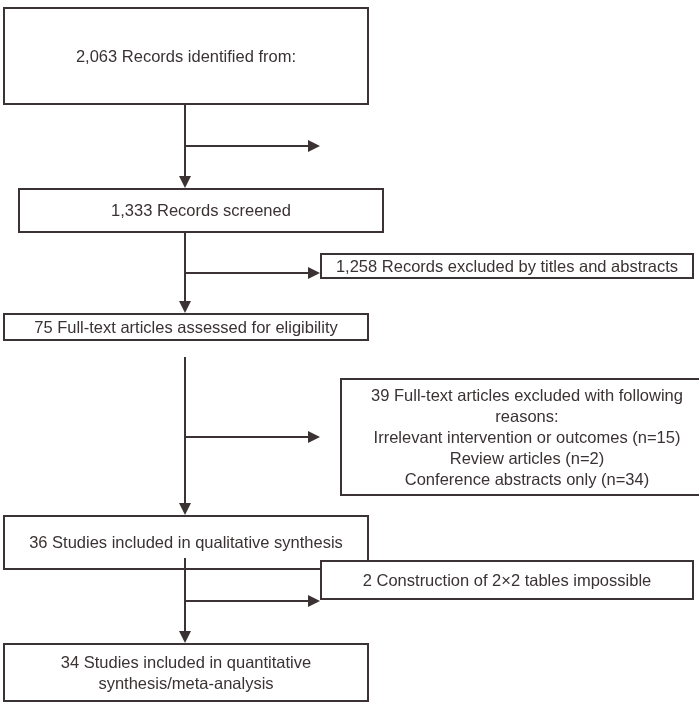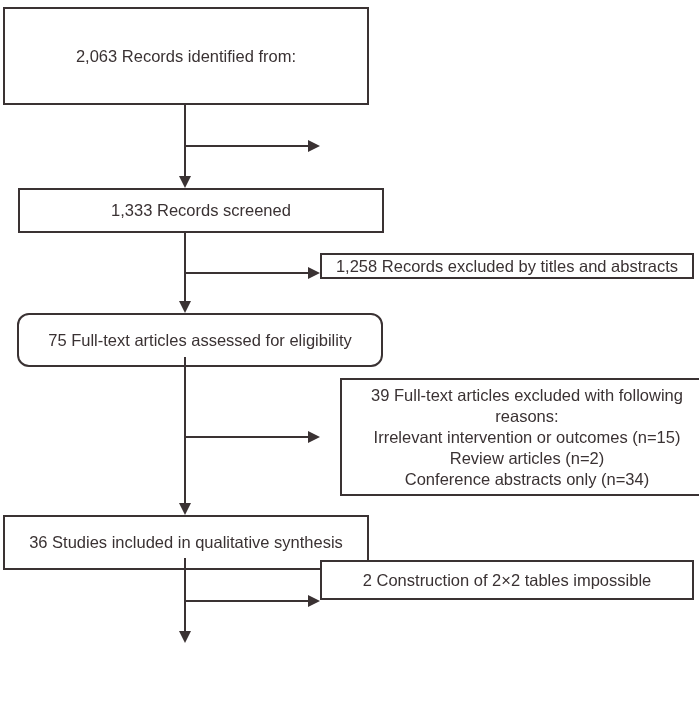--- a/index.html
+++ b/index.html
@@ -54,21 +54,21 @@
   .arrow-right {
     position: absolute;
     width: 0; height: 0;
     border-top: 6px solid transparent;
     border-bottom: 6px solid transparent;
     border-left: 12px solid var(--line-color);
   }
   
   #box-identified   { left: 3px; top: 7px;   width: 366px; height: 98px; }
   #box-screened     { left: 3px; top: 188px; width: 366px; height: 45px; margin-left: 15px; }
-  #box-fulltext     { left: 17px; top: 313px; width: 366px; height: 54px; border-radius: 12px; }
+  #box-fulltext     { left: 3px; top: 313px; width: 366px; height: 28px; }
   #box-qualitative  { left: 3px; top: 515px; width: 366px; height: 55px; }
   #box-quantitative { left: 3px; top: 643px; width: 366px; height: 59px; }
   
   #box-duplicates        { left: 320px; top: 125px; width: 374px; height: 43px; }
   #box-titles-abstracts  { left: 320px; top: 253px; width: 374px; height: 26px; }
   #box-fulltext-excluded { left: 340px; top: 378px; width: 374px; height: 118px; }
   #box-tables-impossible { left: 320px; top: 560px; width: 374px; height: 40px; }
   
   #v1 { left: 184px; top: 105px; height: 73px; }
   #v2 { left: 184px; top: 233px; height: 70px; }
@@ -104,20 +104,24 @@
   </div>
 
   <div class="box" id="box-fulltext">
     <div class="line">75 Full-text articles assessed for eligibility</div>
   </div>
 
   <div class="box" id="box-qualitative">
     <div class="line">36 Studies included in qualitative synthesis</div>
   </div>
 
+  <div class="box" id="box-quantitative">
+    <div class="line">34 Studies included in quantitative</div>
+    <div class="line">synthesis/meta-analysis</div>
+  </div>
 
 
   <div class="box" id="box-titles-abstracts">
     <div class="line">1,258 Records excluded by titles and abstracts</div>
   </div>
 
   <div class="box" id="box-fulltext-excluded">
     <div class="line">39 Full-text articles excluded with following reasons:</div>
     <div class="line">Irrelevant intervention or outcomes (n=15)</div>
     <div class="line">Review articles (n=2)</div>

